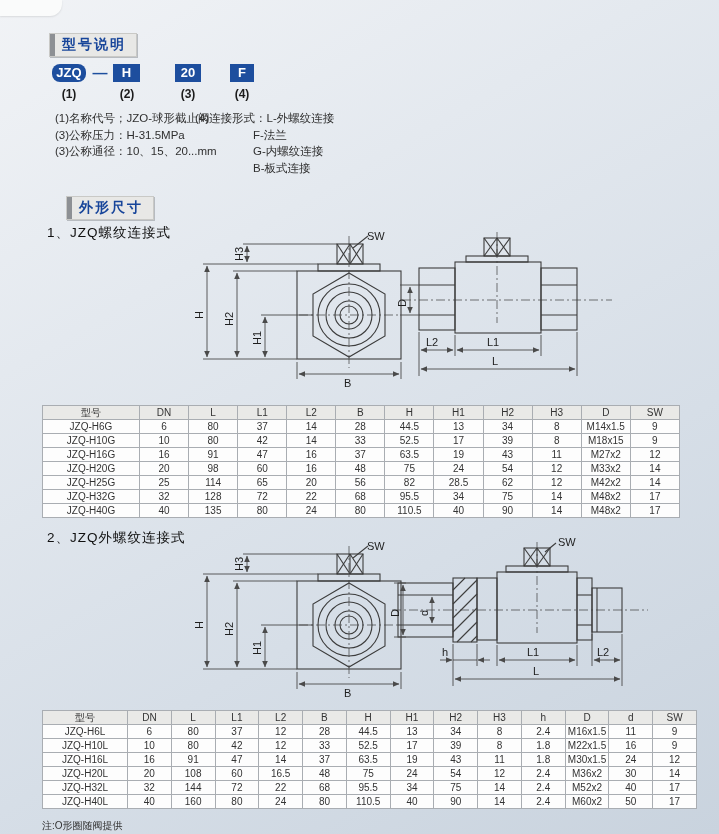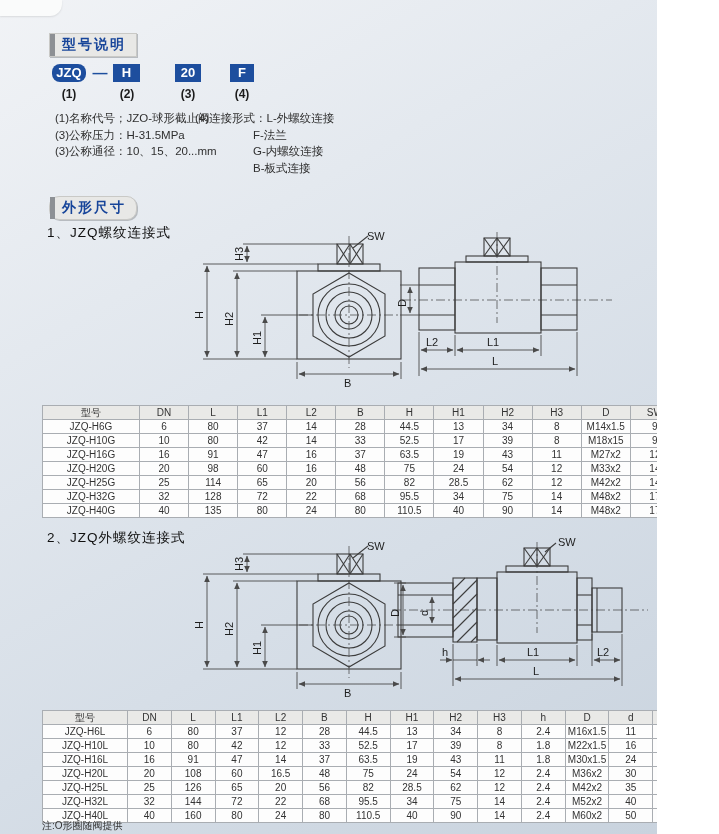--- a/index.html
+++ b/index.html
@@ -1,17 +1,17 @@
 <!DOCTYPE html>
 <html><head>
 <meta charset="utf-8">
 <style>
   html,body { margin:0; padding:0; }
   .page {
-    position:relative; width:657px; height:834px; overflow:hidden;
+    position:relative; width:719px; height:834px; overflow:hidden;
     background:linear-gradient(150deg,#f1f3f6 0%,#e4e9ef 30%,#d6dee7 65%,#c9d3de 100%);
     font-family:"Liberation Sans", sans-serif; color:#2e2e2e;
   }
   .corner-curl { position:absolute; left:0; top:0; width:62px; height:16px;
     background:#fafbfb; border-radius:0 0 12px 0; box-shadow:0 1px 2px rgba(0,0,0,0.10); }
   .sec-hdr { position:absolute; display:flex; align-items:center; height:22px;
     background:#e8e8e6; border:1px solid #c9c9c6; box-shadow:1px 1px 0 #b7bbc0; padding-right:10px; }
   .sec-hdr .bar { width:5px; height:22px; background:#8d9094; margin-right:7px; }
   .sec-hdr .txt { color:#17459a; font-weight:bold; font-size:14px; letter-spacing:2px; }
   .code-block { position:absolute; height:18px; line-height:18px; text-align:center;
@@ -61,21 +61,21 @@
     <div>(3)公称压力：H-31.5MPa</div>
     <div>(3)公称通径：10、15、20...mm</div>
   </div>
   <div class="spec" style="left:195px; top:110px;">
     <div>(4)连接形式：L-外螺纹连接</div>
     <div class="indent">F-法兰</div>
     <div class="indent">G-内螺纹连接</div>
     <div class="indent">B-板式连接</div>
   </div>
 
-  <div class="sec-hdr" style="left:49px; top:196px;border-radius:10px;">
+  <div class="sec-hdr" style="left:66px; top:196px;">
     <span class="bar"></span>
     <span class="txt">外形尺寸</span>
   </div>
 
   <div class="sub-title" style="left:47px; top:224px;">1、JZQ螺纹连接式</div>
 
   <svg class="dim-svg" style="top:228px;" width="719" height="176" viewBox="0 0 719 176">
     <defs>
       <marker id="ar1" viewBox="0 0 10 10" refX="8.5" refY="5" markerWidth="8" markerHeight="8" orient="auto-start-reverse">
         <path d="M0,1 L9,5 L0,9 z" fill="#4a4a4a"></path>
@@ -466,36 +466,20 @@
           <td>75</td>
           <td>24</td>
           <td>54</td>
           <td>12</td>
           <td>2.4</td>
           <td>M36x2</td>
           <td>30</td>
           <td>14</td>
         </tr>
         <tr>
-          <td>JZQ-H25L</td>
-          <td>25</td>
-          <td>126</td>
-          <td>65</td>
-          <td>20</td>
-          <td>56</td>
-          <td>82</td>
-          <td>28.5</td>
-          <td>62</td>
-          <td>12</td>
-          <td>2.4</td>
-          <td>M42x2</td>
-          <td>35</td>
-          <td>14</td>
-        </tr>
-        <tr>
           <td>JZQ-H32L</td>
           <td>32</td>
           <td>144</td>
           <td>72</td>
           <td>22</td>
           <td>68</td>
           <td>95.5</td>
           <td>34</td>
           <td>75</td>
           <td>14</td>

